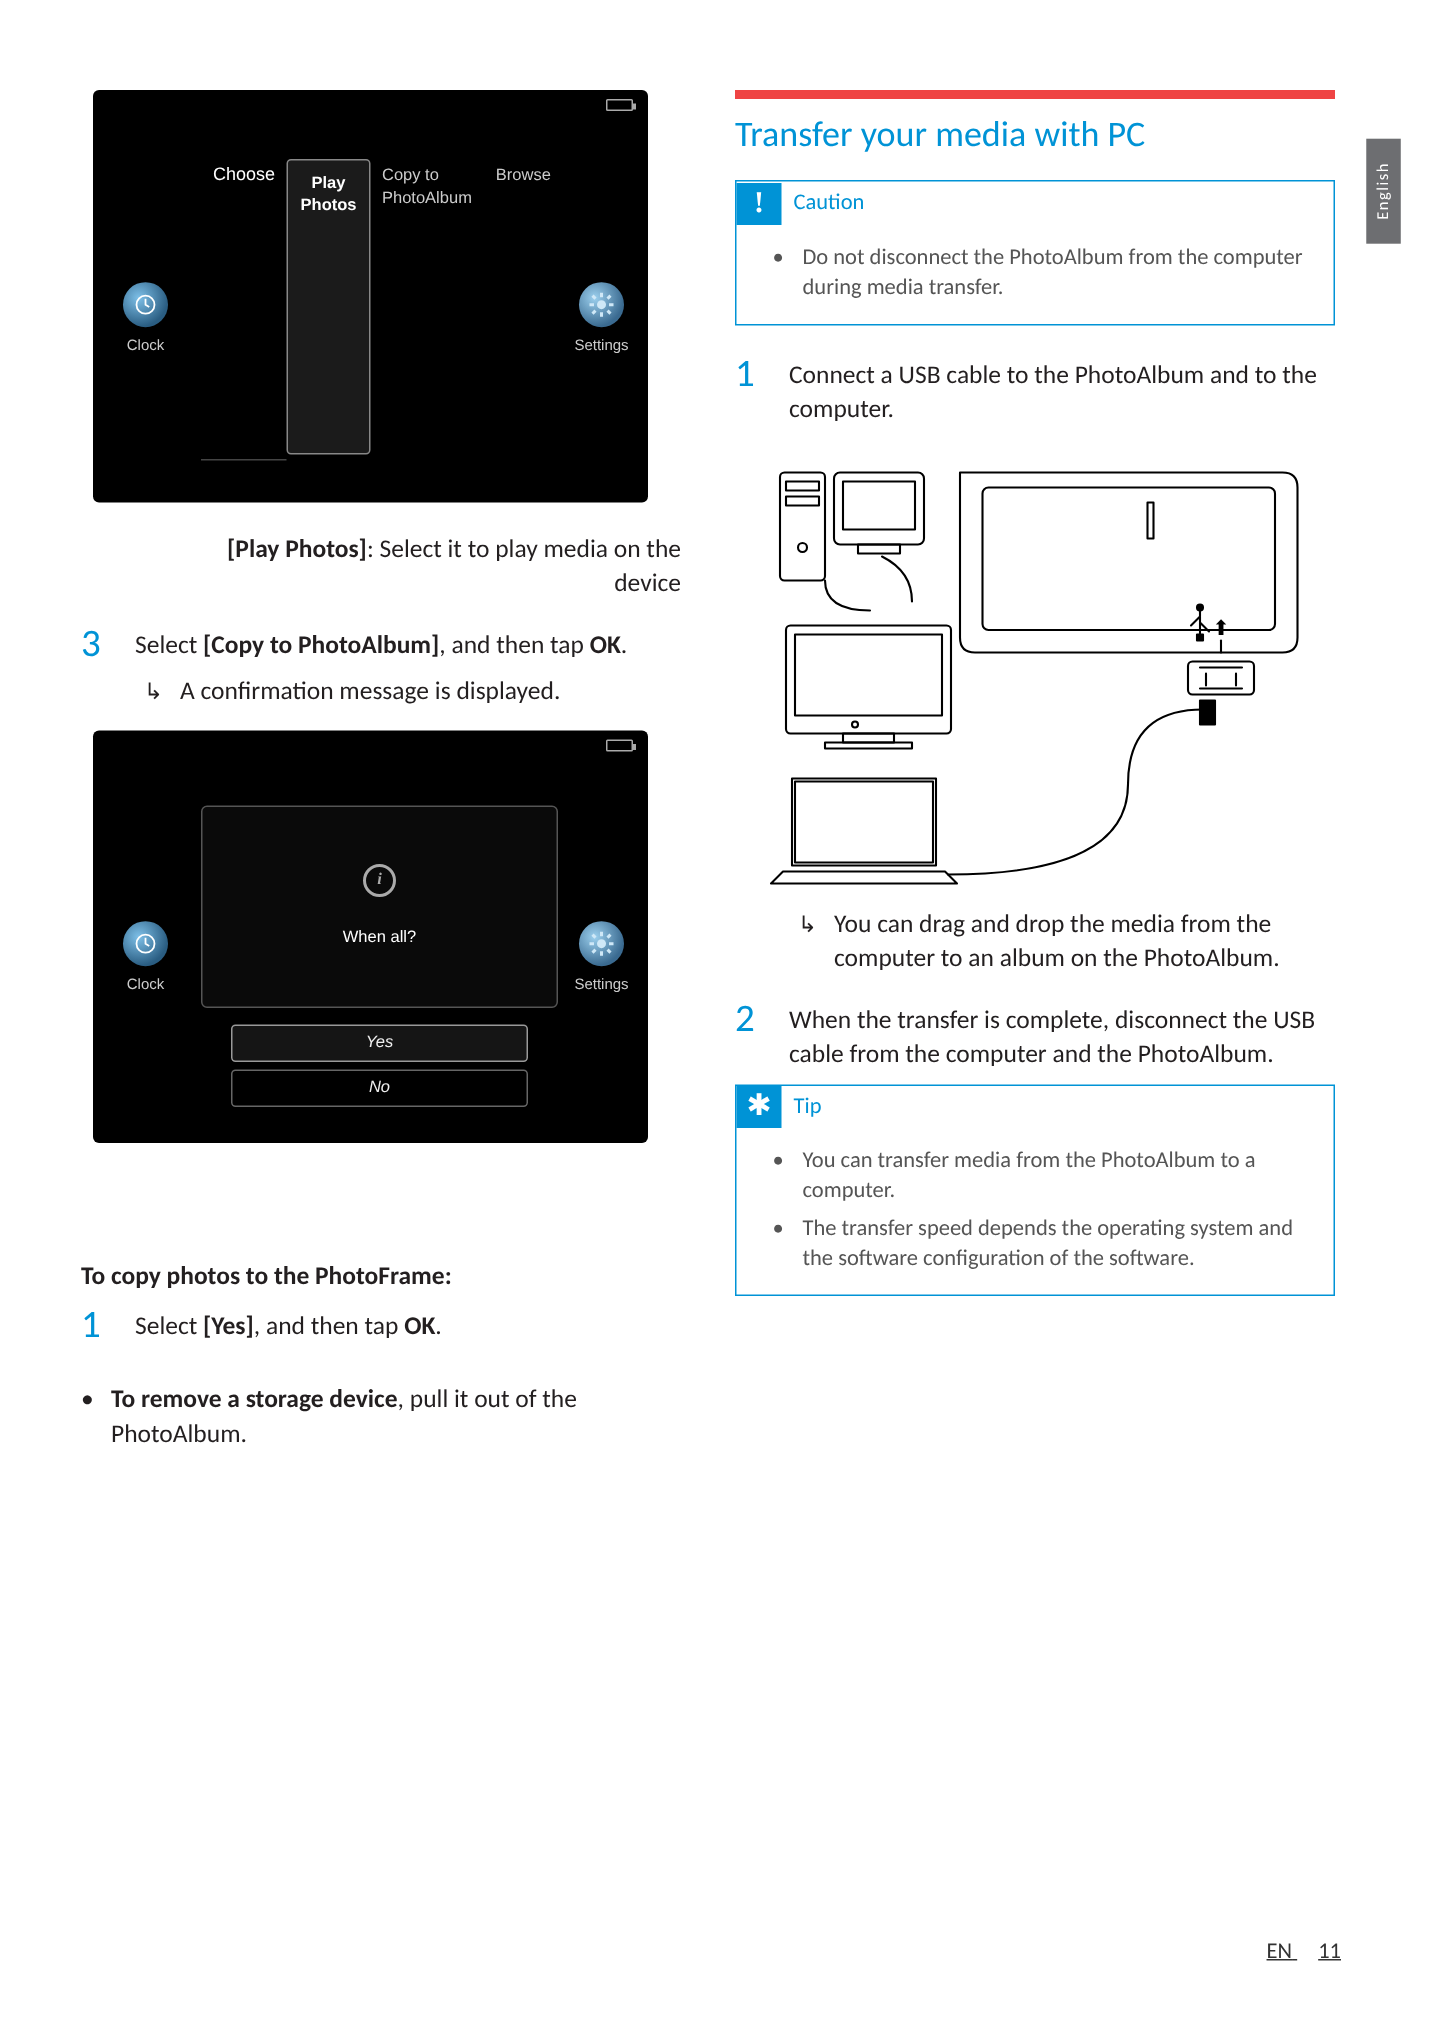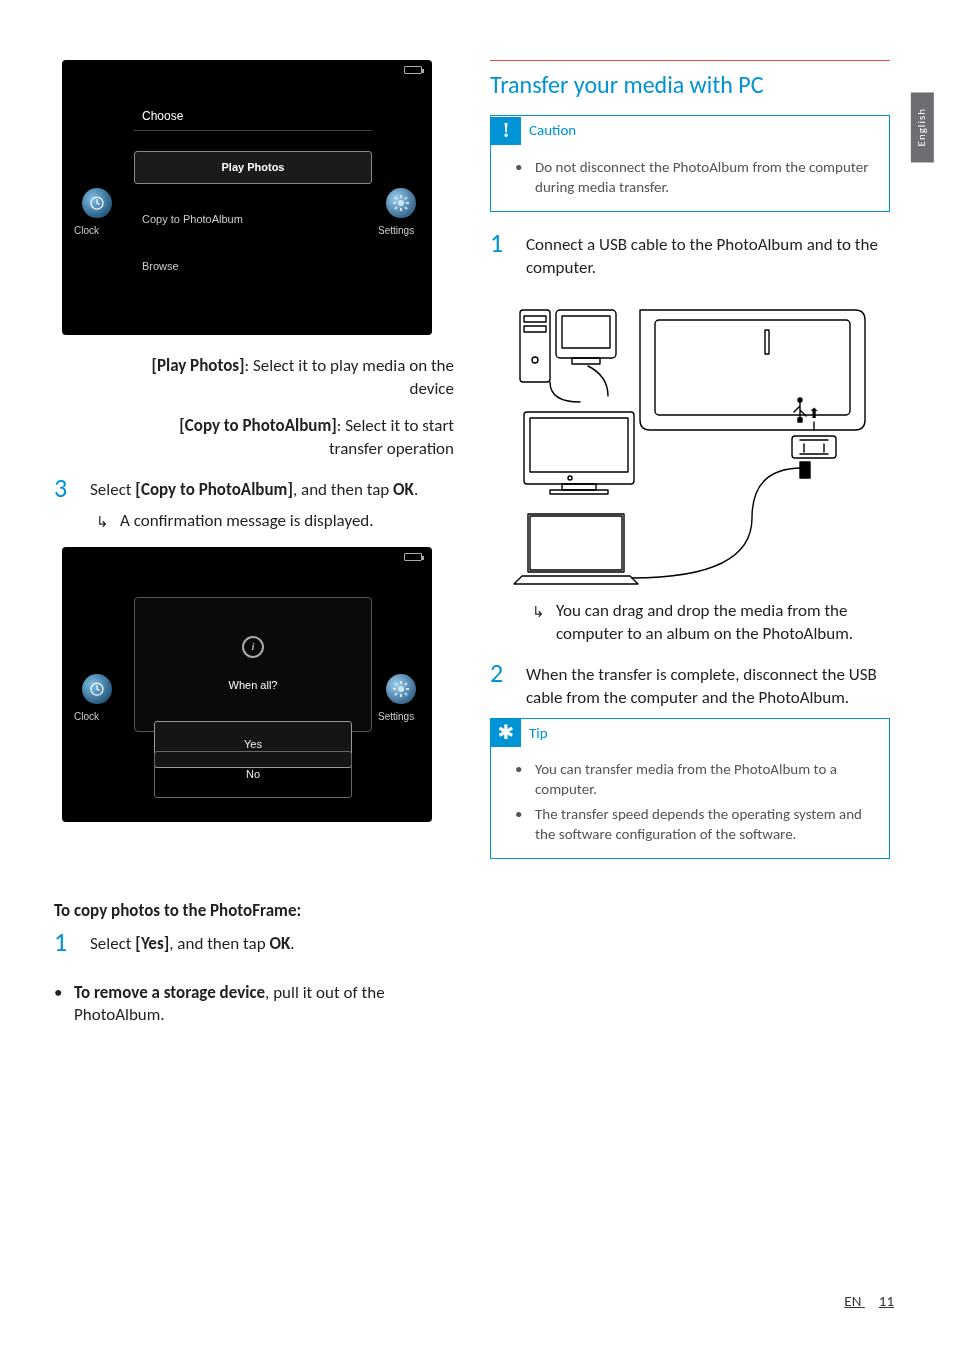--- a/index.html
+++ b/index.html
@@ -20,33 +20,33 @@
 
   
   .device-shot {
     width: 370px; height: 275px;
     background: #000; border-radius: 4px; margin: 0 0 20px 8px;
     position: relative; color: #fff; font-size: 11px;
     font-family: Arial, sans-serif;
   }
   .shot-inner {
     position: absolute; left: 72px; right: 60px; top: 42px; bottom: 28px;
-    display: flex; flex-direction: column; gap: 16px;
+    display: flex; flex-direction: row;
   }
   .shot-title { font-size: 12px; padding: 6px 8px; border-bottom: 1px solid #444; }
   .shot-option {
     padding: 8px 8px; font-size: 11px; color: #ccc;
   }
   .shot-option.selected {
     border: 1px solid #888; border-radius: 3px; background: #1b1b1b;
     margin: 4px 0; font-weight: bold; color: #fff; text-align: center;
   }
   .shot-side-left, .shot-side-right {
     position: absolute; top: 50%; transform: translateY(-20%);
-    width: 46px; font-size: 10px; color: #ccc;
+    width: 46px; text-align: center; font-size: 10px; color: #ccc;
   }
   .shot-side-left { left: 12px; }
   .shot-side-right { right: 8px; }
   .side-icon {
     width: 30px; height: 30px; border-radius: 50%; margin: 0 auto 6px;
     background: radial-gradient(circle at 35% 35%, #7ec0e8, #2a5d82 70%);
     display:flex; align-items:center; justify-content:center;
   }
   .side-icon.gear {
     background: radial-gradient(circle at 35% 35%, #9cd0ee, #3a6a90 70%);
@@ -65,41 +65,41 @@
     background:#0a0a0a;
   }
   .info-circle {
     width:22px;height:22px;border:2px solid #aaa;border-radius:50%;
     display:flex;align-items:center;justify-content:center; color:#aaa; font-weight:bold;
     margin-bottom:20px; font-family:Georgia,serif; font-style:italic;
   }
   .dialog-btn {
     position:absolute; left:92px; right:80px;
     border:1px solid #666; border-radius:3px; text-align:center;
-    padding:15px 0; font-size:11px; color:#eee;
+    padding:4px 0; font-size:11px; color:#eee;font-style:italic;
   }
   .dialog-btn.yes { bottom:54px; background:#151515; border-color:#999; }
   .dialog-btn.no { bottom:24px; }
 
   
   .option-desc { margin: 0 0 14px 72px; font-size: 17px; text-align: right; }
   .option-desc .term { font-weight: 600; }
   .step { display:flex; gap:12px; margin: 6px 0 8px 0; }
   .step-num { color: #0093d6; font-size: 26px; font-weight: 400; flex:0 0 24px; line-height:1; }
   .step-body { flex:1; padding-top:4px; }
   .result-line { display:flex; gap:8px; margin:6px 0 14px 42px; }
   .result-arrow { flex:0 0 16px; font-size:15px; padding-top:2px; }
   .bullet-line { display:flex; gap:10px; margin:4px 0 4px 0; }
   .bullet-dot { flex:0 0 10px; }
   .sub-head { font-weight:600; margin: 18px 0 6px 0; }
 
   
   .section-title {
     color:#0093d6; font-size:24px; font-weight:400;
-    border-top:1px solid #ef4444; padding-top:8px; margin-bottom:14px;
+    border-top:6px solid #ef4444; padding-top:8px; margin-bottom:14px;
   }
 
   
   .note-box { border:1px solid #0093d6; margin: 8px 0 18px 0; font-size:15px; }
   .note-head { display:flex; align-items:center; gap:8px; padding:0; }
   .note-icon { width:30px; height:28px; background:#0093d6; display:flex; align-items:center; justify-content:center; }
   .note-title { color:#0093d6; font-size:15px; padding:4px 0; }
   .note-body { padding:8px 12px 10px 24px; color:#555; }
   .note-body .bullet-line { font-size:15px; }
 
@@ -163,23 +163,20 @@
         <div class="shot-title">Choose</div>
         <div class="shot-option selected">Play Photos</div>
         <div class="shot-option">Copy to PhotoAlbum</div>
         <div class="shot-option">Browse</div>
       </div>
     </div>
 
     <p class="option-desc">
       <span class="term">[Play Photos]</span><span>: Select it to play media on the device</span>
     </p>
-    <p class="option-desc">
-      <span class="term">[Copy to PhotoAlbum]</span><span>: Select it to start transfer operation</span>
-    </p>
 
     <div class="step">
       <div class="step-num">3</div>
       <div class="step-body">
         <span>Select </span><span class="b">[Copy to PhotoAlbum]</span><span>, and then tap </span><span class="b">OK</span><span>.</span>
       </div>
     </div>
     <div class="result-line">
       <span class="result-arrow">↳</span>
       <span>A confirmation message is displayed.</span>

